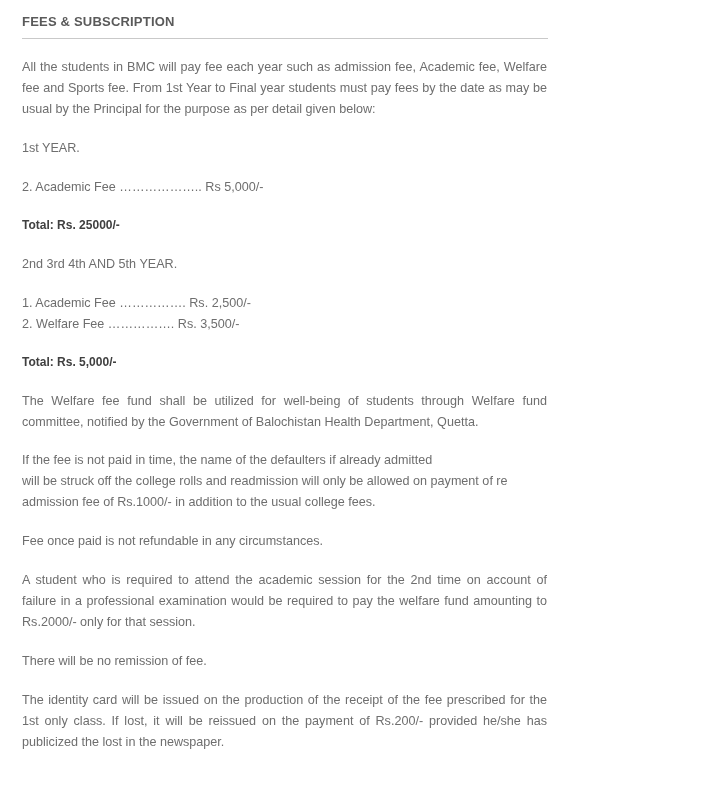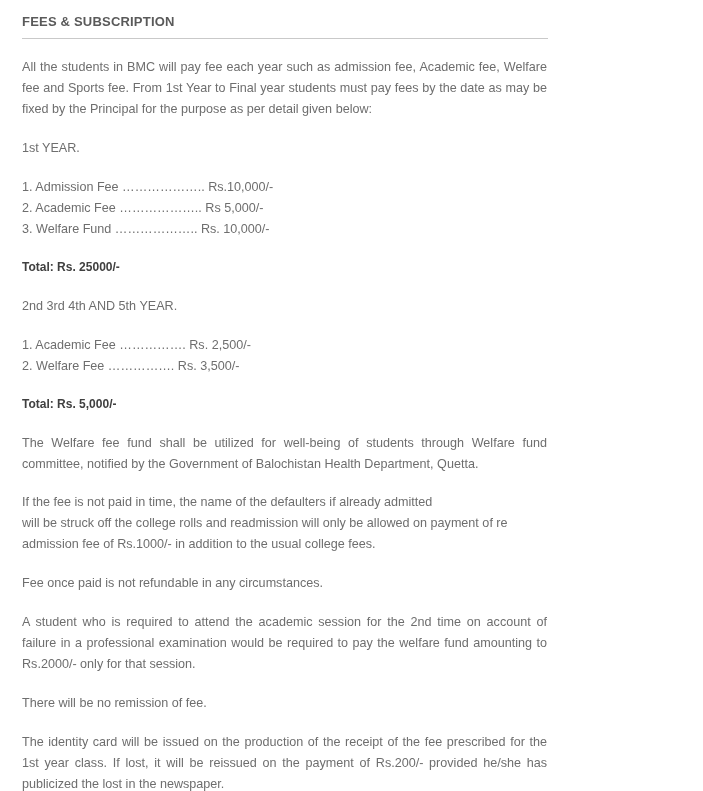--- a/index.html
+++ b/index.html
@@ -83,28 +83,26 @@
 <body>
 
 <div class="page">
 
   <h2 class="section-title">FEES &amp; SUBSCRIPTION</h2>
 
   <hr class="title-rule">
 
   <div class="body-block">
 
-    <p class="para">All the students in BMC will pay fee each year such as admission fee, Academic fee, Welfare fee and Sports fee. From 1st Year to Final year students must pay fees by the date as may be fixed by the Principal for the purpose as per detail given below:</p>
+    <p class="para">All the students in BMC will pay fee each year such as admission fee, Academic fee, Welfare fee and Sports fee. From 1st Year to Final year students must pay fees by the date as may be usual by the Principal for the purpose as per detail given below:</p>
 
     <p class="plain">1st YEAR.</p>
 
     <ul class="fee-list">
-      <li>1. Admission Fee ……………….. Rs.10,000/-</li>
       <li>2. Academic Fee ……………….. Rs 5,000/-</li>
-      <li>3. Welfare Fund ……………….. Rs. 10,000/-</li>
     </ul>
 
     <p class="total">Total: Rs. 25000/-</p>
 
     <p class="plain">2nd 3rd 4th AND 5th YEAR.</p>
 
     <ul class="fee-list">
       <li>1. Academic Fee ……………. Rs. 2,500/-</li>
       <li>2. Welfare Fee ……………. Rs. 3,500/-</li>
     </ul>
@@ -117,16 +115,16 @@
     <p class="plain tight">If the fee is not paid in time, the name of the defaulters if already admitted</p>
 
     <p class="plain" style="margin-top:0">will be struck off the college rolls and readmission will only be allowed on payment of re admission fee of Rs.1000/- in addition to the usual college fees.</p>
 
     <p class="plain">Fee once paid is not refundable in any circumstances.</p>
 
     <p class="para">A student who is required to attend the academic session for the 2nd time on account of failure in a professional examination would be required to pay the welfare fund amounting to Rs.2000/- only for that session.</p>
 
     <p class="plain">There will be no remission of fee.</p>
 
-    <p class="para">The identity card will be issued on the production of the receipt of the fee prescribed for the 1st year class. If lost, it will be reissued on the payment of Rs.200/- provided he/she has publicized the lost in the newspaper.</p>
+    <p class="para">The identity card will be issued on the production of the receipt of the fee prescribed for the 1st only class. If lost, it will be reissued on the payment of Rs.200/- provided he/she has publicized the lost in the newspaper.</p>
 
   </div>
 </div>
 
 </body></html>

